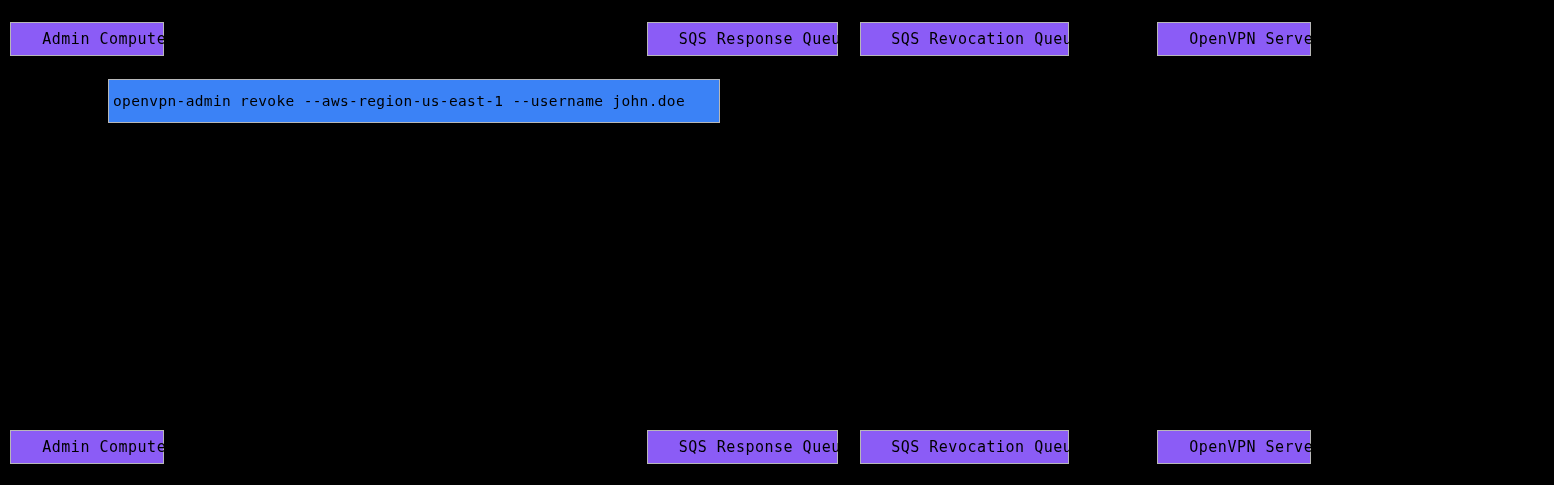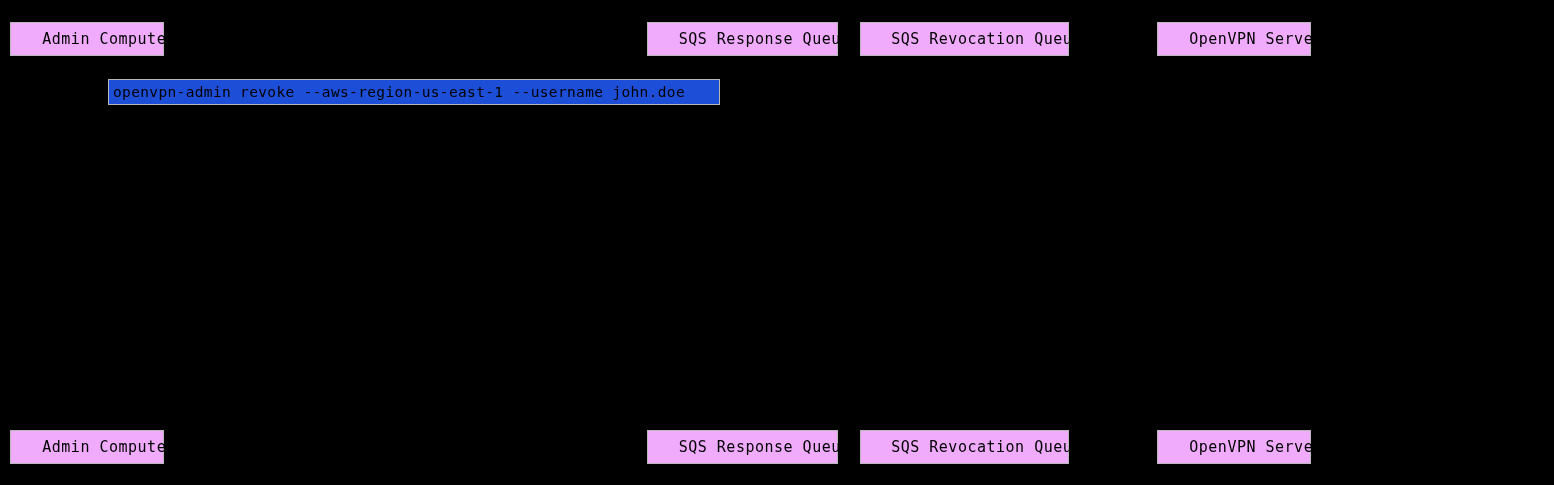--- a/index.html
+++ b/index.html
@@ -19,21 +19,21 @@
     position: relative;
     width: 1554px;
     height: 485px;
     background: #000000;
   }
 
   
   .participant {
     position: absolute;
     box-sizing: border-box;
-    background: #f0abfc;
+    background: #8b5cf6;
     border: 1px solid #b8b8b8;
     color: #000000;
     font-family: "DejaVu Sans Mono", "Liberation Mono", monospace;
     font-size: 15px;
     line-height: 1;
     letter-spacing: 0.5px;
     display: flex;
     align-items: center;
     justify-content: center;
     white-space: nowrap;
@@ -48,33 +48,33 @@
     width: 1px;
     background: #000000;
     top: 55px;
     height: 375px;
   }
 
   
   .message-note {
     position: absolute;
     box-sizing: border-box;
-    background: #1d4ed8;
+    background: #3b82f6;
     border: 1px solid #b8b8b8;
     color: #000000;
     font-family: "DejaVu Sans Mono", "Liberation Mono", monospace;
     font-size: 14.5px;
     line-height: 1;
     letter-spacing: 0.35px;
     display: flex;
     align-items: center;
     justify-content: flex-start;
     padding: 0 4px;
     white-space: pre;
-    height: 26px;
+    height: 44px;
     user-select: none;
   }
 
   
   .message-arrow {
     position: absolute;
     height: 1px;
     background: #000000;
   }
   .message-arrow::after {

